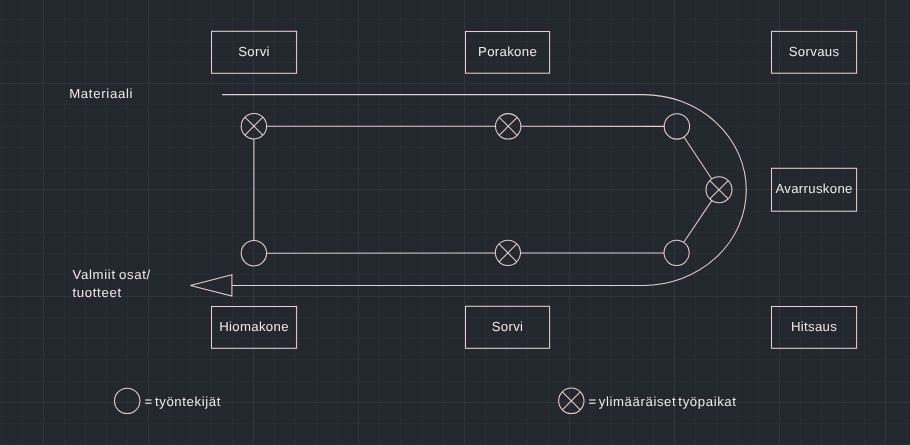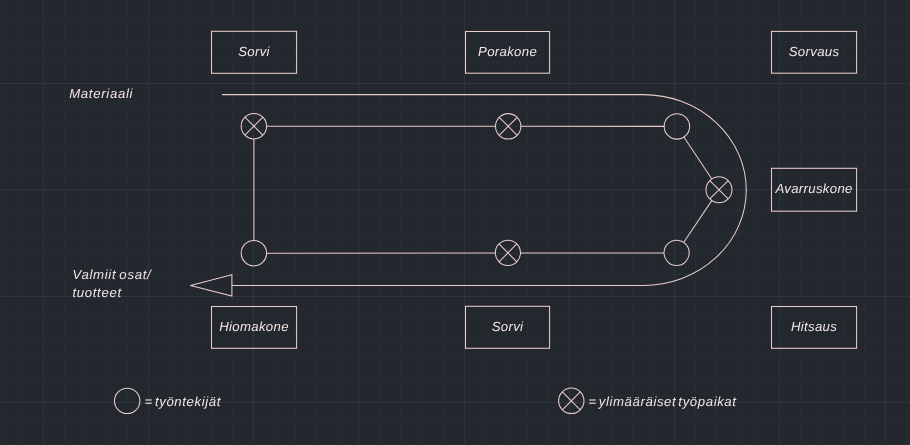--- a/index.html
+++ b/index.html
@@ -4,21 +4,21 @@
 <title>CAD Diagram</title>
 <style>
   html, body { margin:0; padding:0; -webkit-font-smoothing: antialiased; }
   body {
     width: 910px; height: 445px;
     background: #23272e;
     font-family: "Liberation Sans", sans-serif;
     overflow: hidden;
     position: relative;
   }
-  #canvas-root { position:absolute; inset:0;font-style:italic; }
+  #canvas-root { position:absolute; inset:0; }
   svg.layer { position:absolute; top:0; left:0; width:910px; height:445px; }
   svg text, .lbl { -webkit-font-smoothing: antialiased; text-rendering: geometricPrecision; }
   #diagram-layer { will-change: opacity; opacity: 0.999; }
   .lbl { fill:var(--ink, #f2e7e5); font-family:"Liberation Sans", sans-serif; font-size:13.2px; letter-spacing:0.32px; }
   .legend-lbl { word-spacing:-2.2px; letter-spacing:0.6px; }
   .annot-lbl  { letter-spacing:0.68px; word-spacing:-1.2px; }
 </style>
 </head>
 <body style="background: rgb(35, 39, 46);">
 

